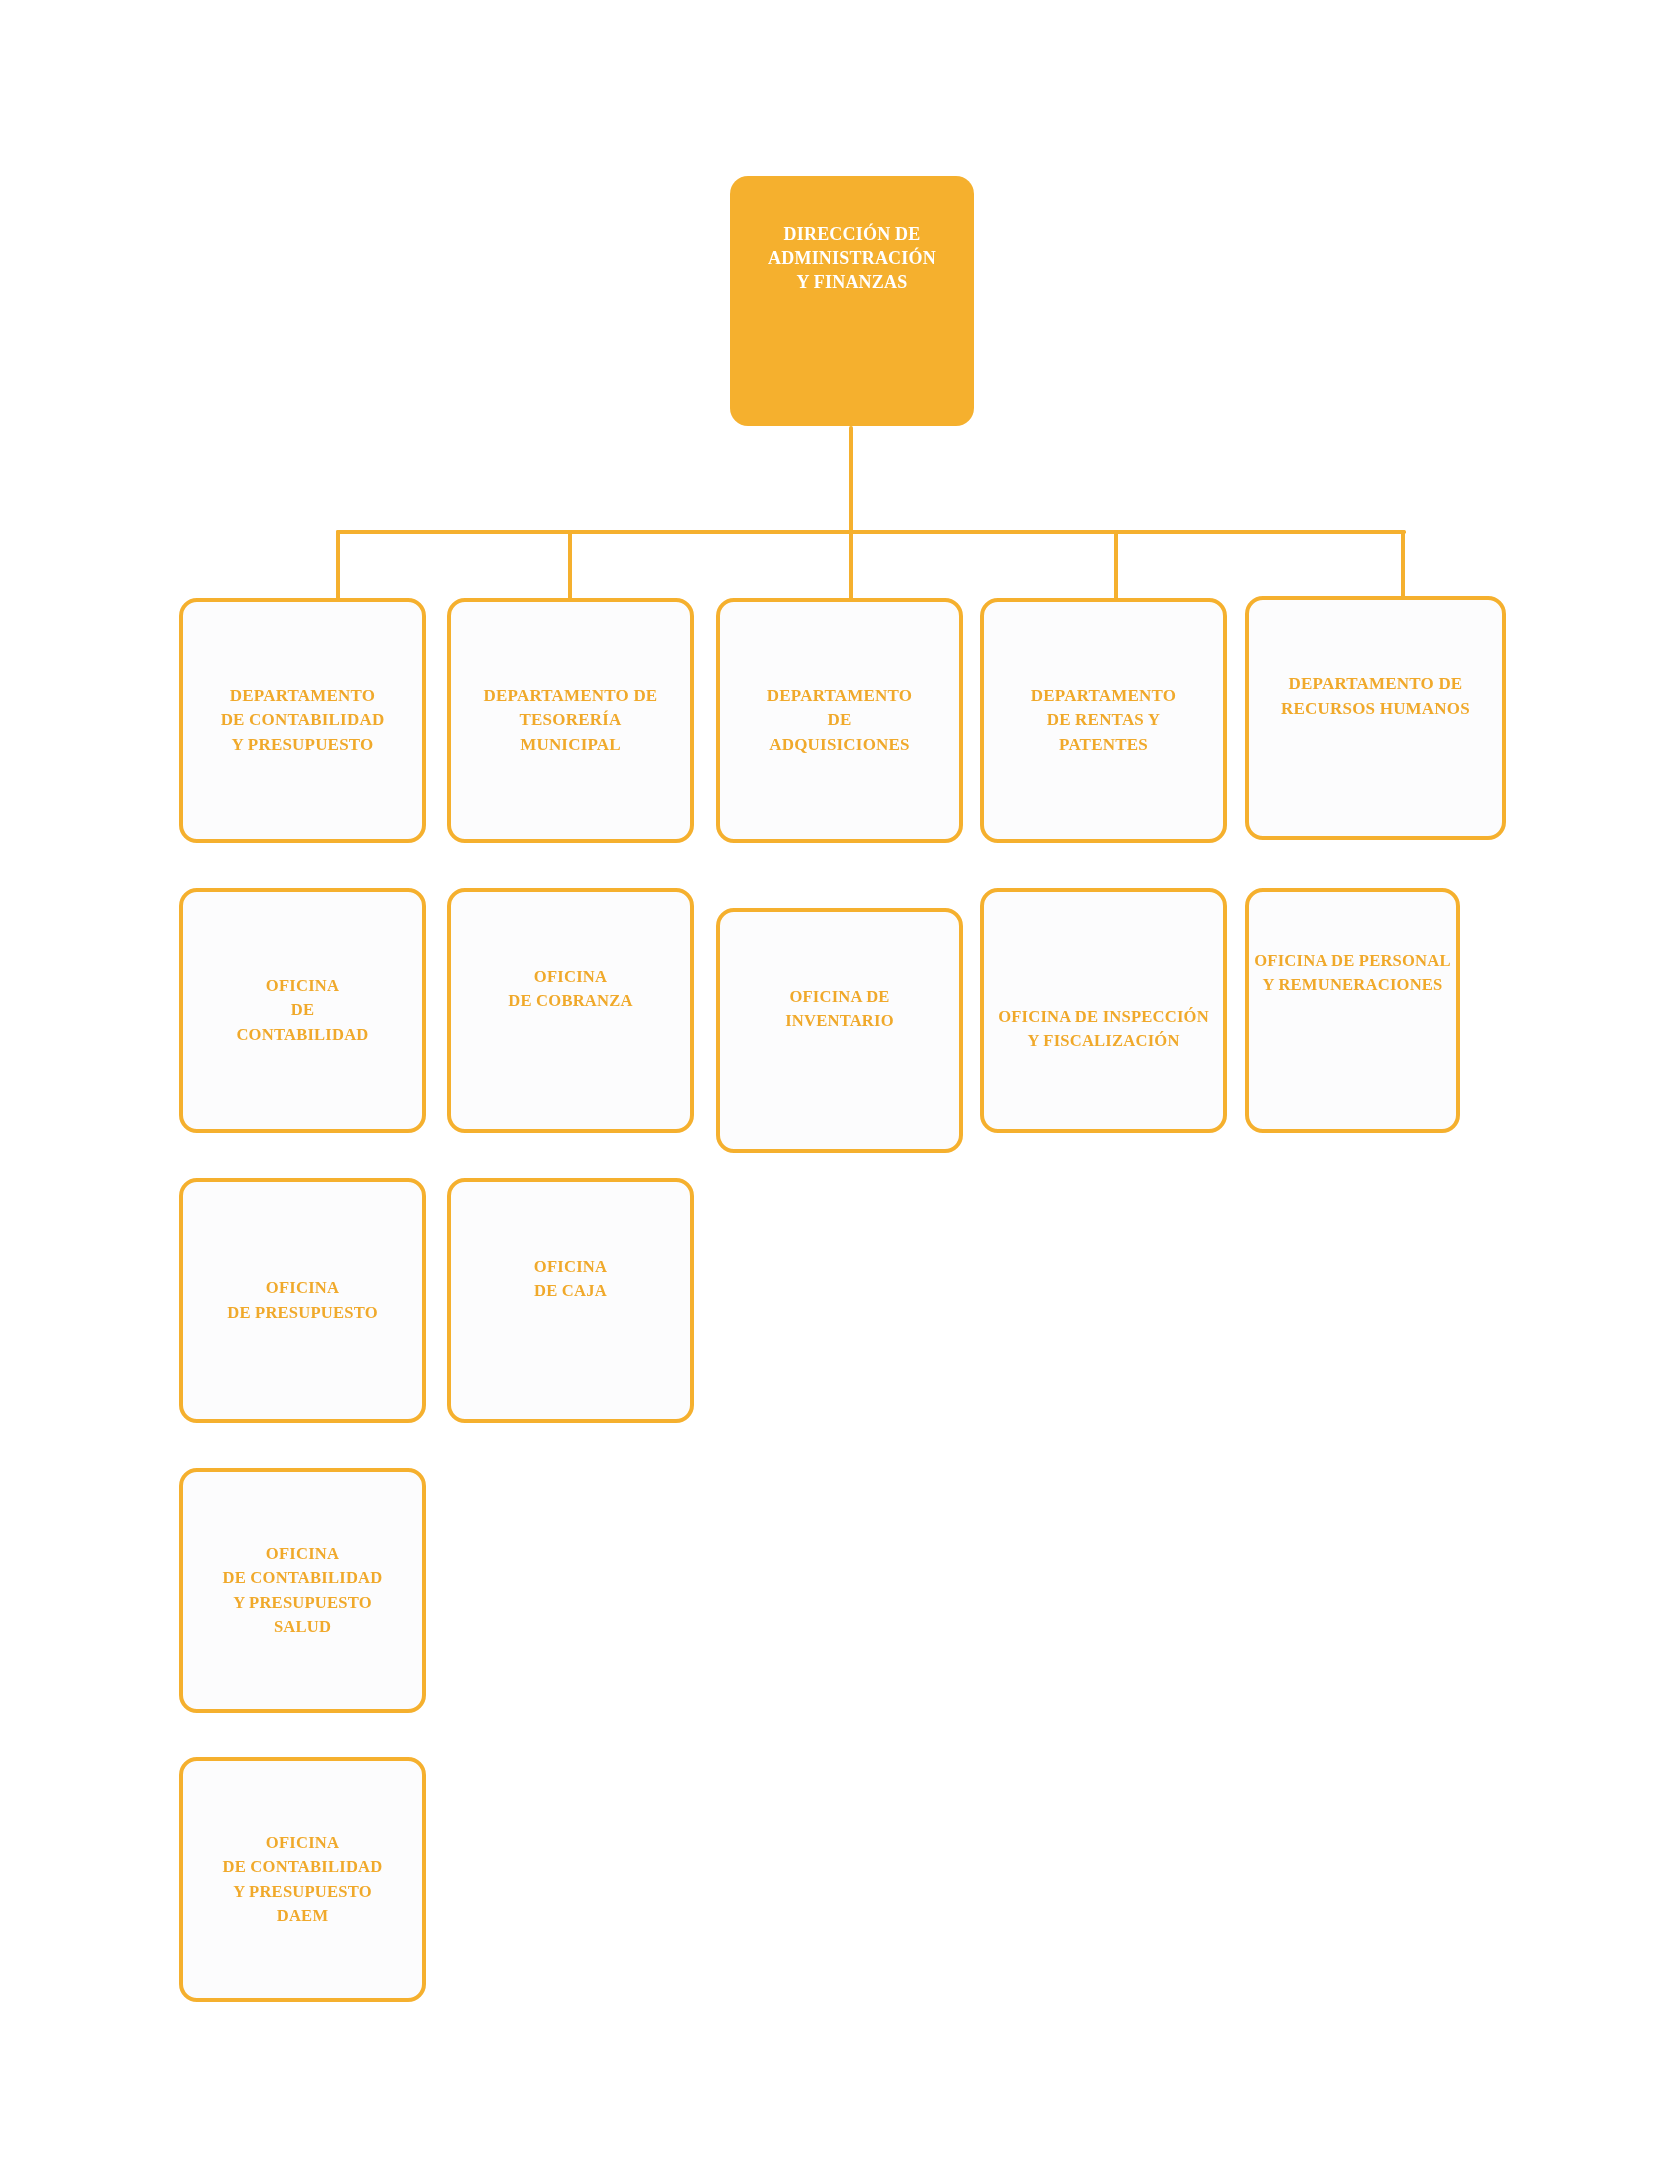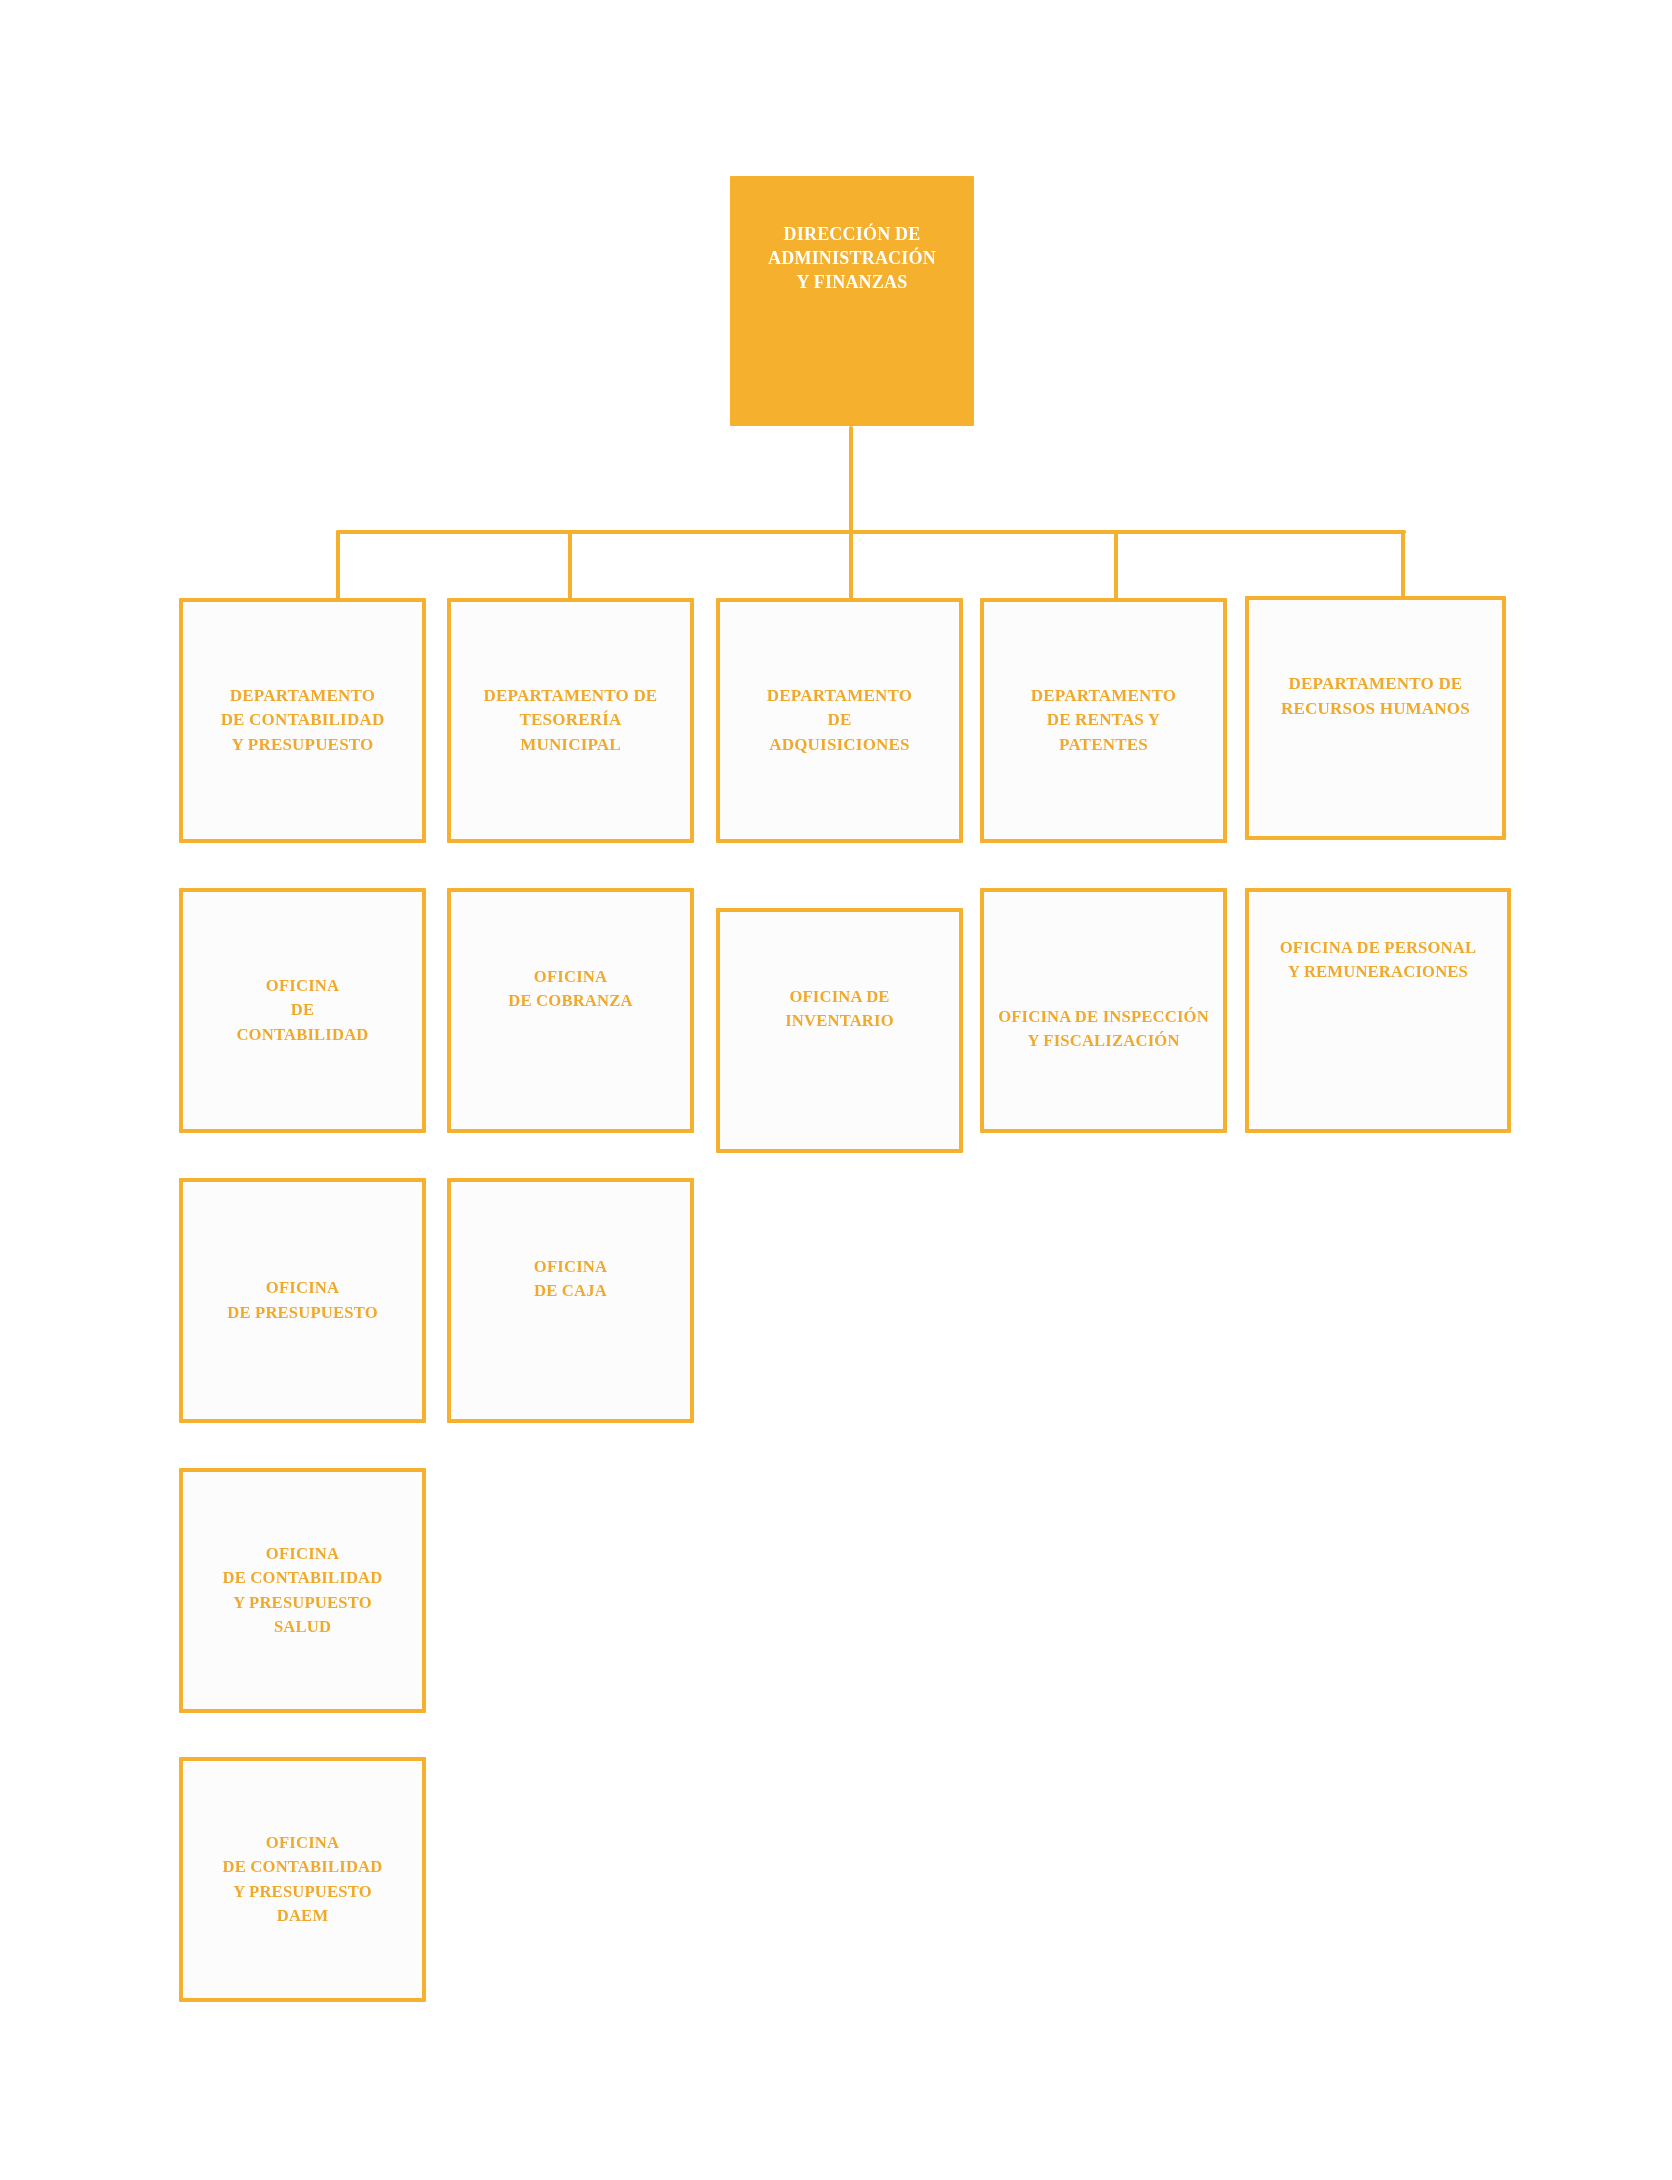--- a/index.html
+++ b/index.html
@@ -17,21 +17,21 @@
     background: #ffffff;
     overflow: hidden;
   }
   .node {
     position: absolute;
     box-sizing: border-box;
     display: flex;
     align-items: center;
     justify-content: center;
     text-align: center;
-    border-radius: 1px;
+    border-radius: 18px;
   }
   .node .label {
     display: block;
     width: 100%;
     white-space: pre-line;
     letter-spacing: 0.2px;
   }
   
   .node--root {
     background: #F5B02E;
@@ -119,21 +119,21 @@
 DE COBRANZA</span>
   </div>
   <div class="node node--outline" style="left:716px; top:888px; width:247px; height:245px; align-items:flex-start; padding-top:73px;margin-top:20px;">
     <span class="label">OFICINA DE
 INVENTARIO</span>
   </div>
   <div class="node node--outline" style="left:980px; top:888px; width:247px; height:245px; align-items:flex-start; padding-top:113px;">
     <span class="label">OFICINA DE INSPECCIÓN
 Y FISCALIZACIÓN</span>
   </div>
-  <div class="node node--outline" style="left:1245px; top:888px; width:266px; height:245px; align-items:flex-start; padding-top:44px;">
+  <div class="node node--outline" style="left:1245px; top:888px; width:215px; height:245px; align-items:flex-start; padding-top:57px;">
     <span class="label">OFICINA DE PERSONAL
 Y REMUNERACIONES</span>
   </div>
 
   <div class="node node--outline" style="left:179px; top:1178px; width:247px; height:245px;">
     <span class="label">OFICINA
 DE PRESUPUESTO</span>
   </div>
   <div class="node node--outline" style="left:447px; top:1178px; width:247px; height:245px; align-items:flex-start; padding-top:73px;">
     <span class="label">OFICINA

